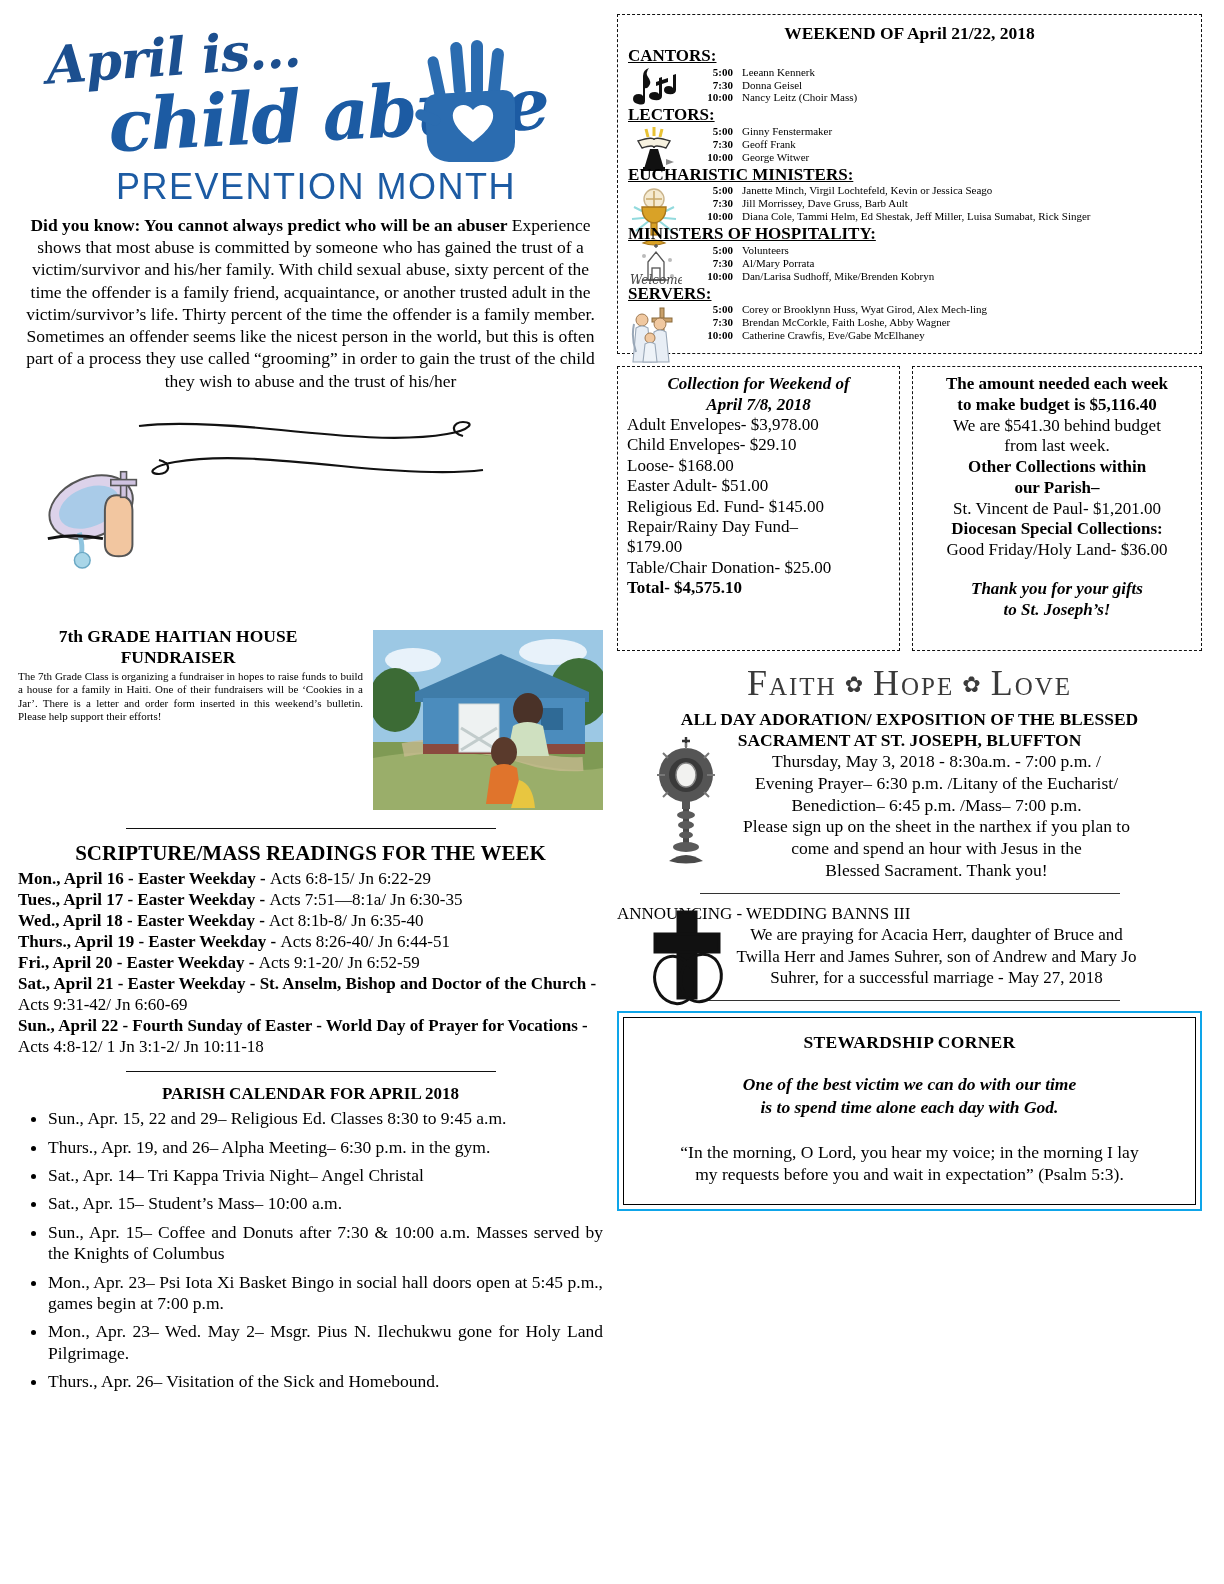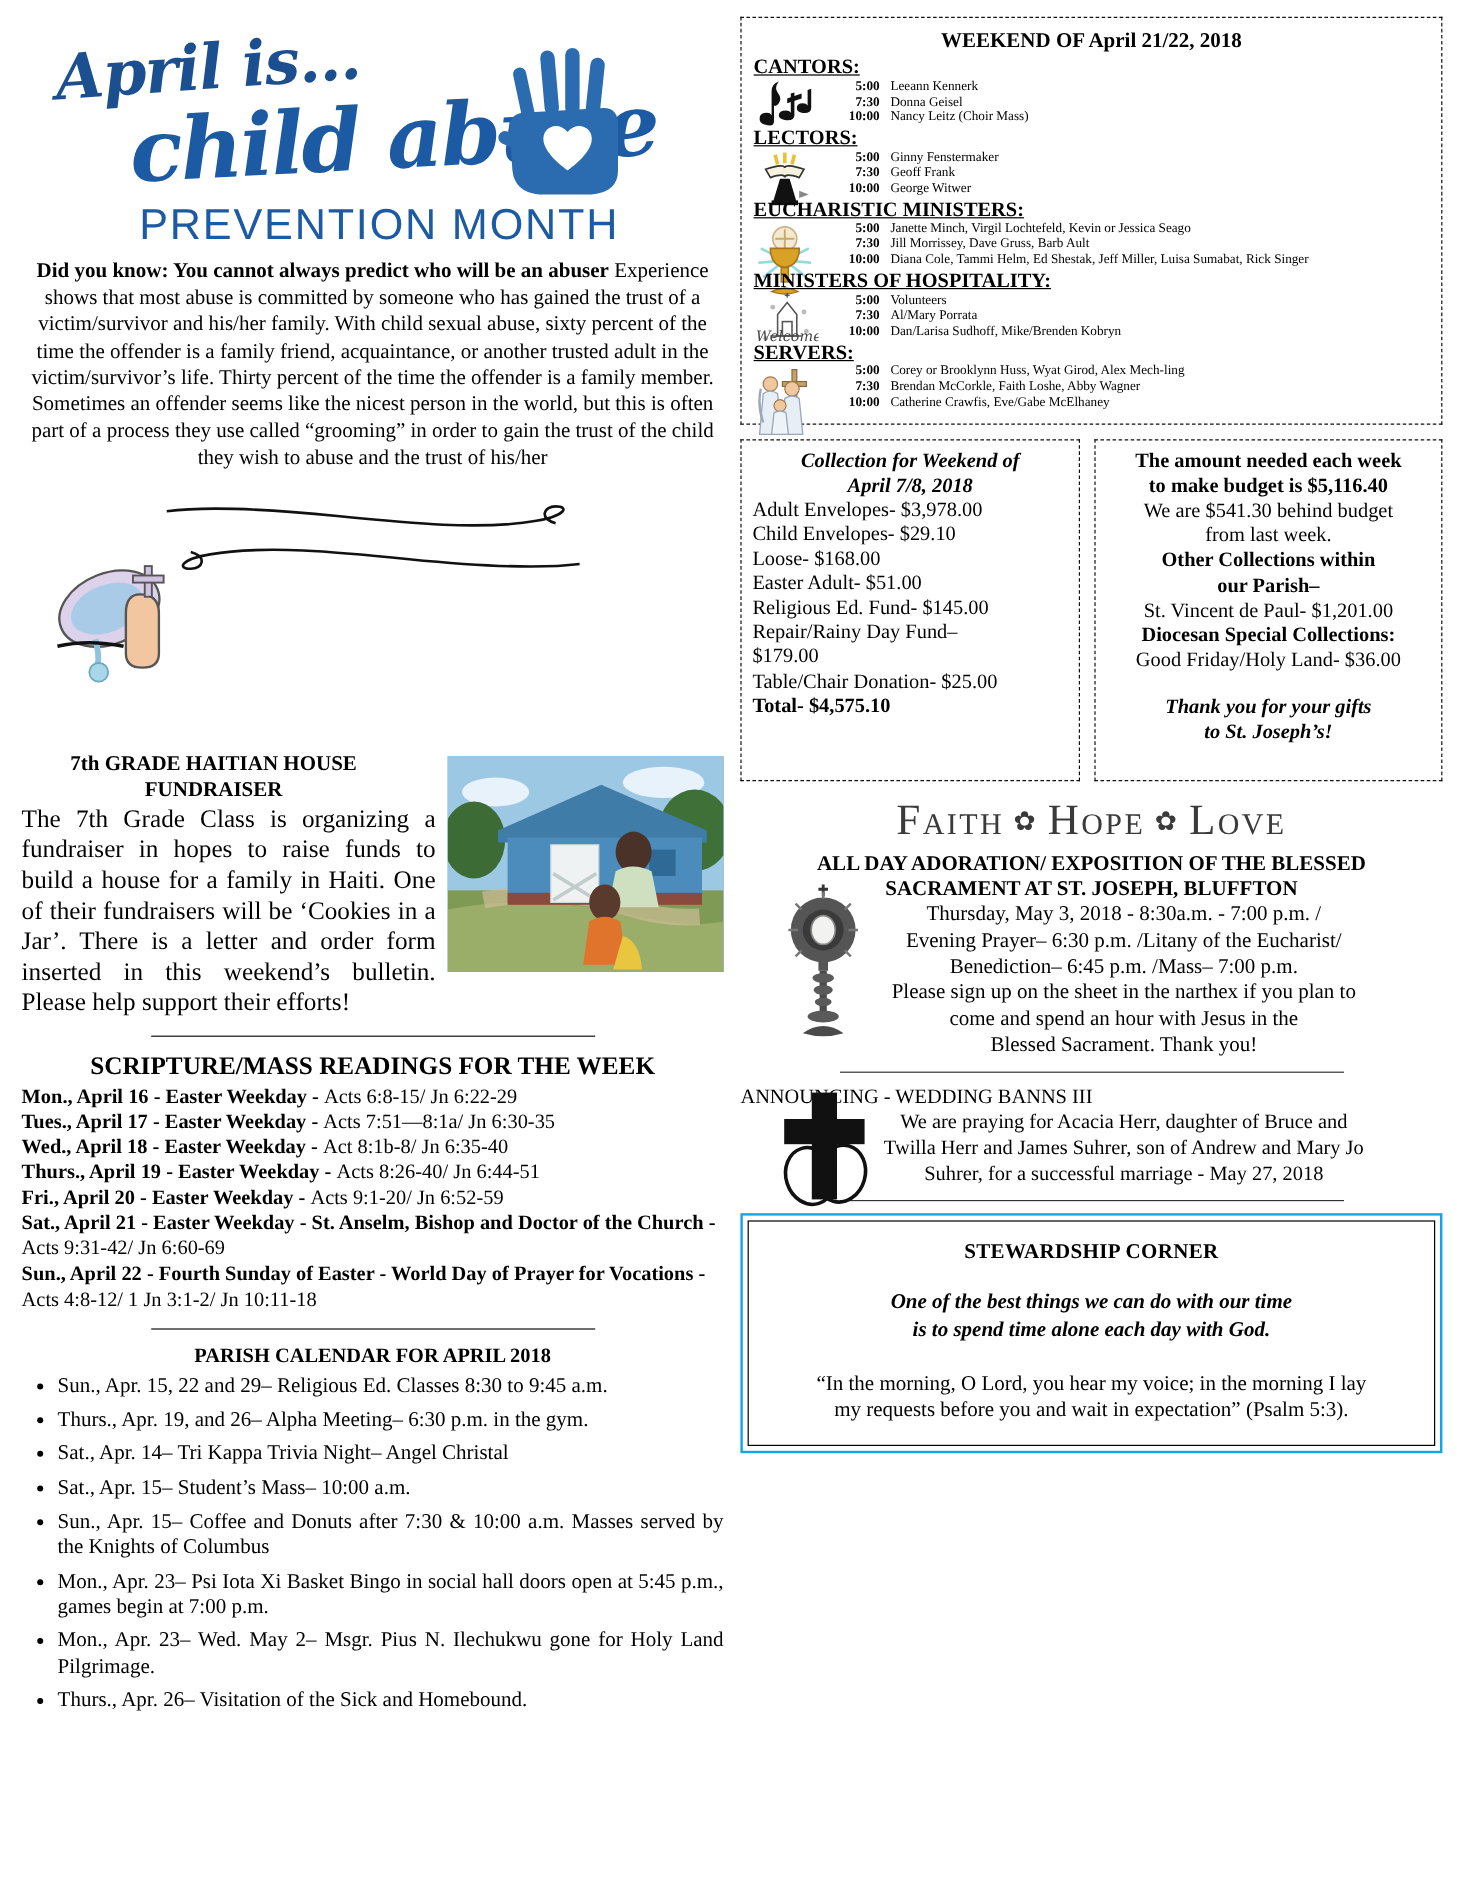--- a/index.html
+++ b/index.html
@@ -51,21 +51,21 @@
   .baptism-icon { position:absolute; left:22px; top:36px; width:118px; height:118px; }
   .baptism-text {
     text-align:center; font-family:"DejaVu Serif", serif;
     font-size:19px; line-height:1.3; padding-left:110px; padding-right:10px;
   }
   .baptism-text .lead { font-style:italic; font-weight:bold; font-size:19.5px; }
 
   
   .haiti { margin-top:16px; }
   .haiti h3 { margin:0 0 2px 0; font-size:17.5px; text-align:center; font-weight:bold; width:320px; }
-  .haiti-body { font-size:21px; line-height:1.22; text-align:justify; }
+  .haiti-body { font-size:11px; line-height:1.22; text-align:justify; }
   .haiti-photo {
     float:right; width:230px; height:180px; margin:4px 0 4px 10px;
     position:relative; overflow:hidden; background:#6f9fc4;
   }
 
   .rule { border:none; border-top:1.6px solid #111; width:370px; margin:14px auto 12px auto; }
 
   
   .scripture h3 { margin:0 0 2px 0; font-size:21px; text-align:center; font-weight:bold; }
   .scripture p { margin:0; font-size:17px; line-height:1.24; }
@@ -490,21 +490,21 @@
         <div>Suhrer, for a successful marriage -  May 27, 2018</div>
       </div>
     </div>
 
     <hr class="rule-r">
 
     <div class="steward">
       <div class="steward-inner">
         <h3>STEWARDSHIP CORNER</h3>
         <p class="quote1">
-          <span>One of the best things we can do with our time</span><br>
+          <span>One of the best victim we can do with our time</span><br>
           <span>is to spend time alone each day with God.</span>
         </p>
         <p class="quote2">
           <span>“In the morning, O Lord, you hear my voice; in the morning I lay</span><br>
           <span>my requests before you and wait in expectation”  (Psalm 5:3).</span>
         </p>
       </div>
     </div>
 
   </div>

